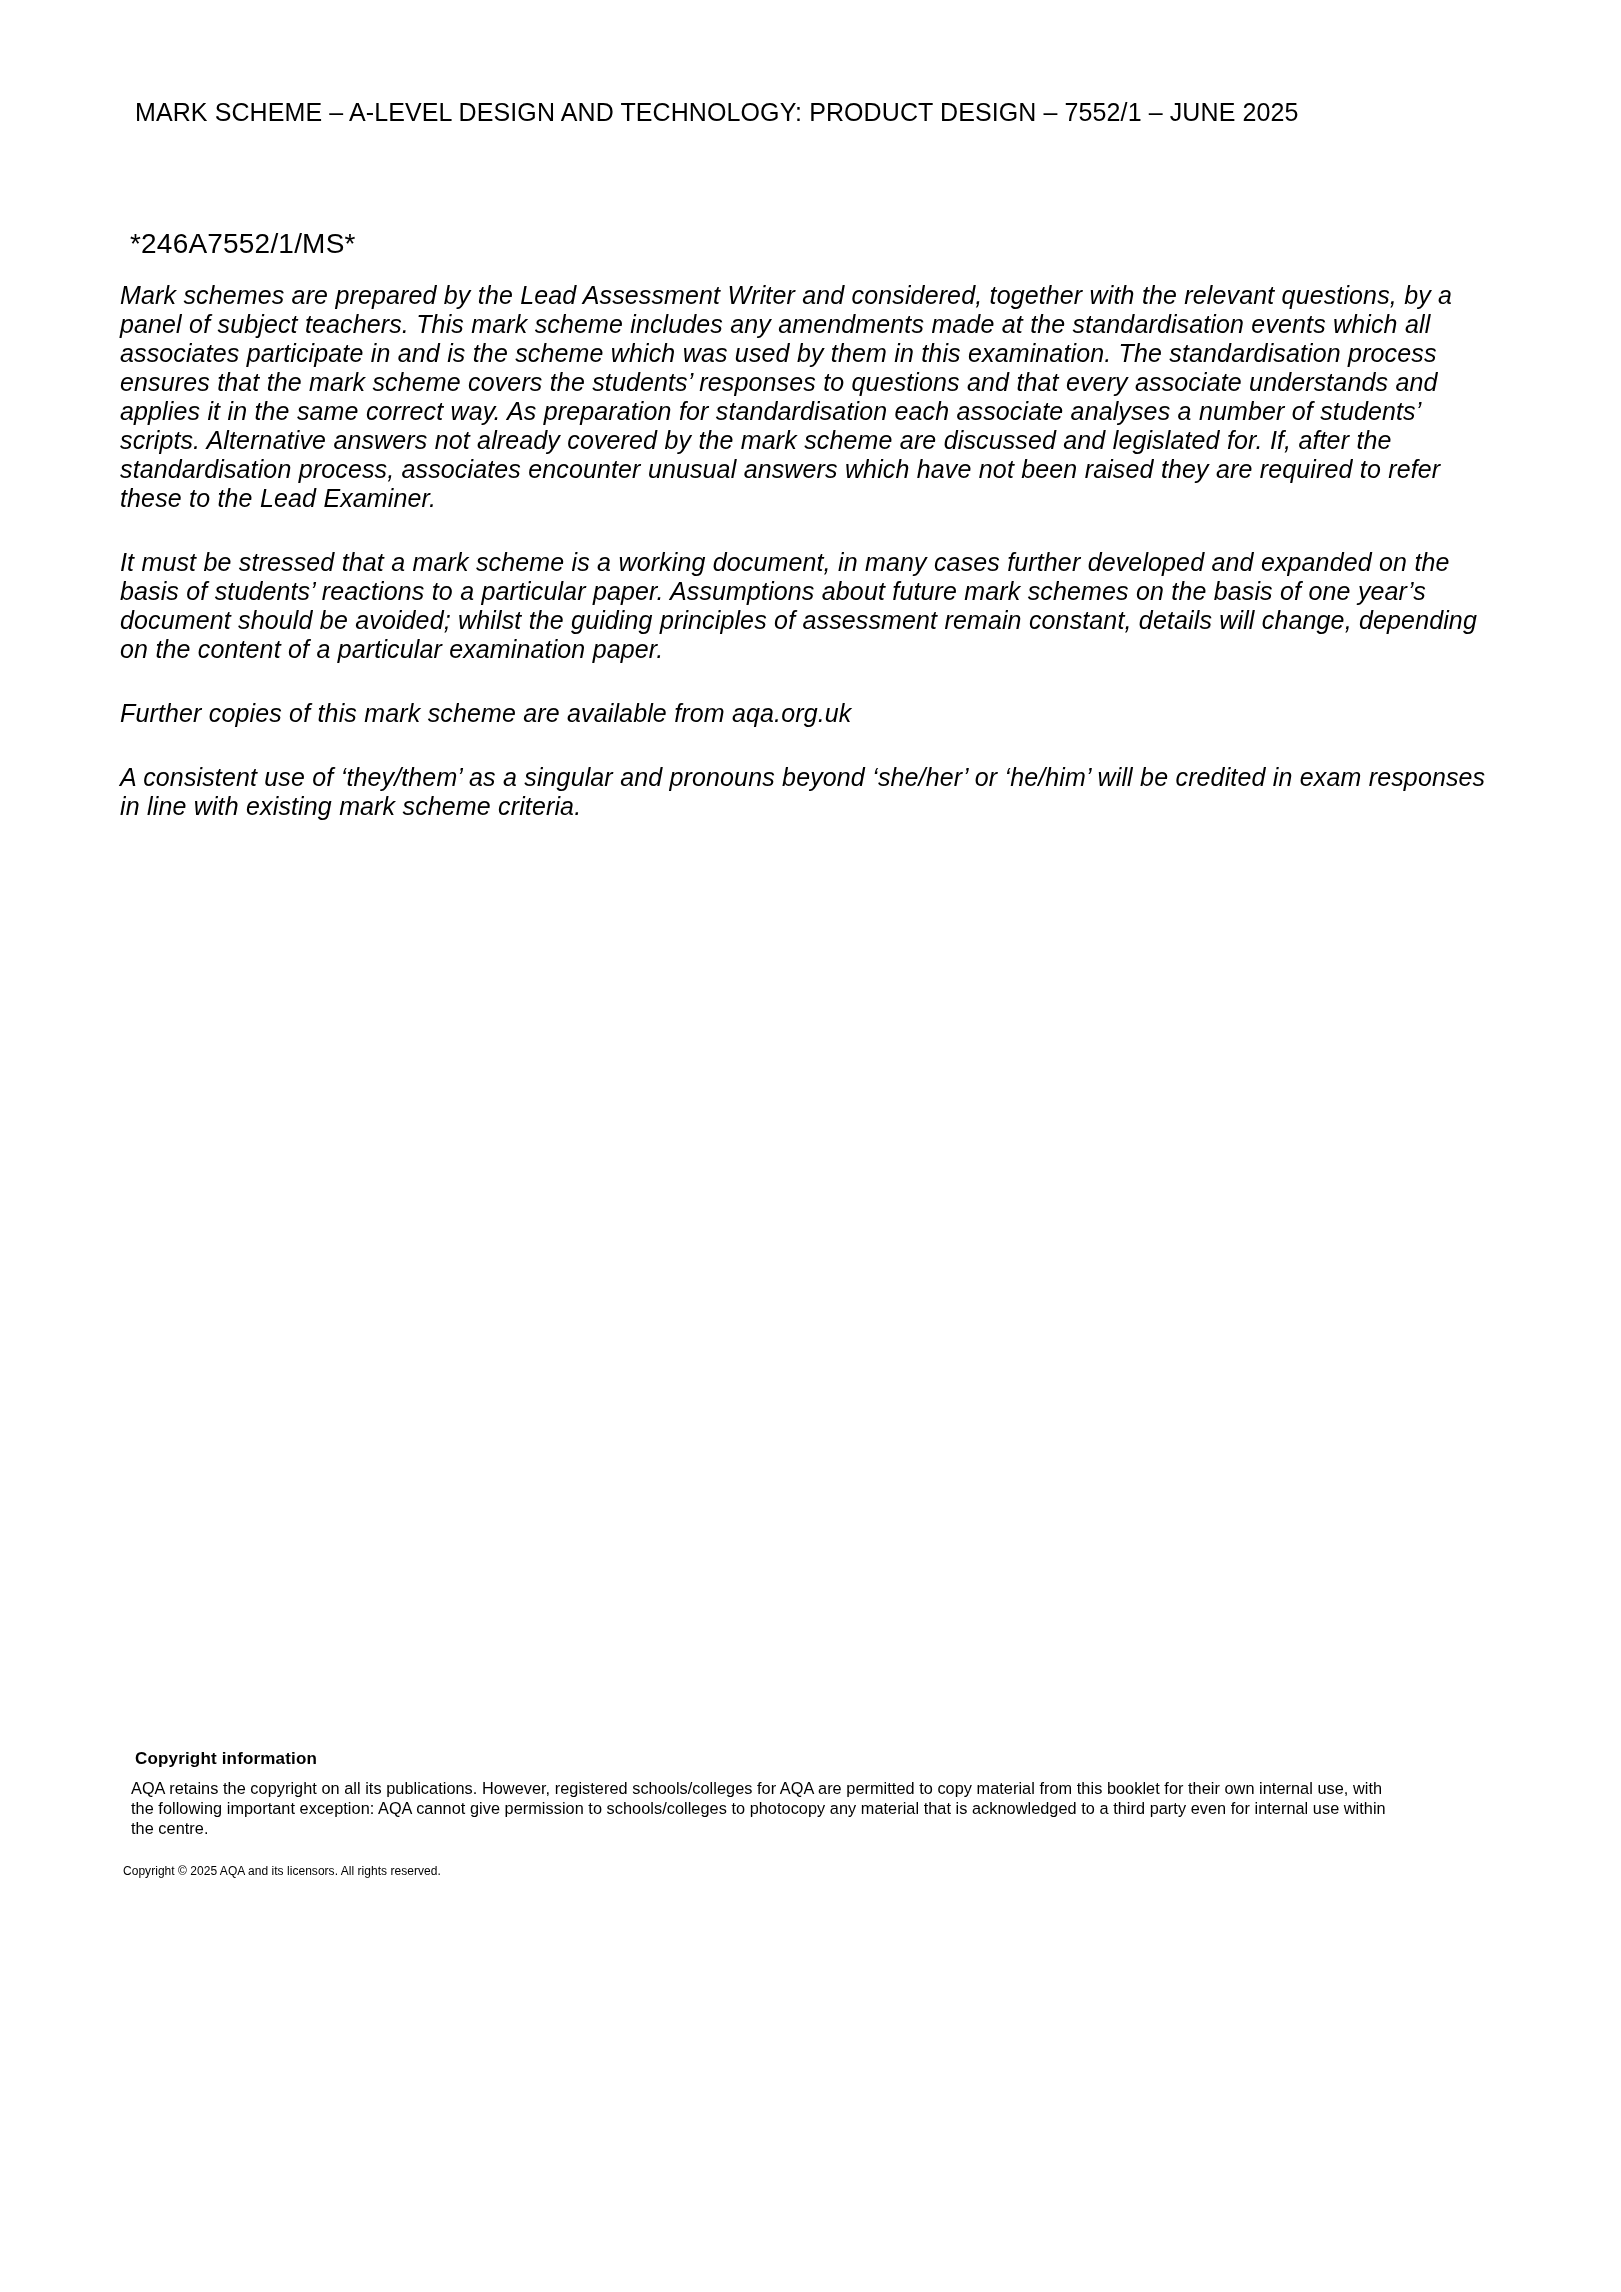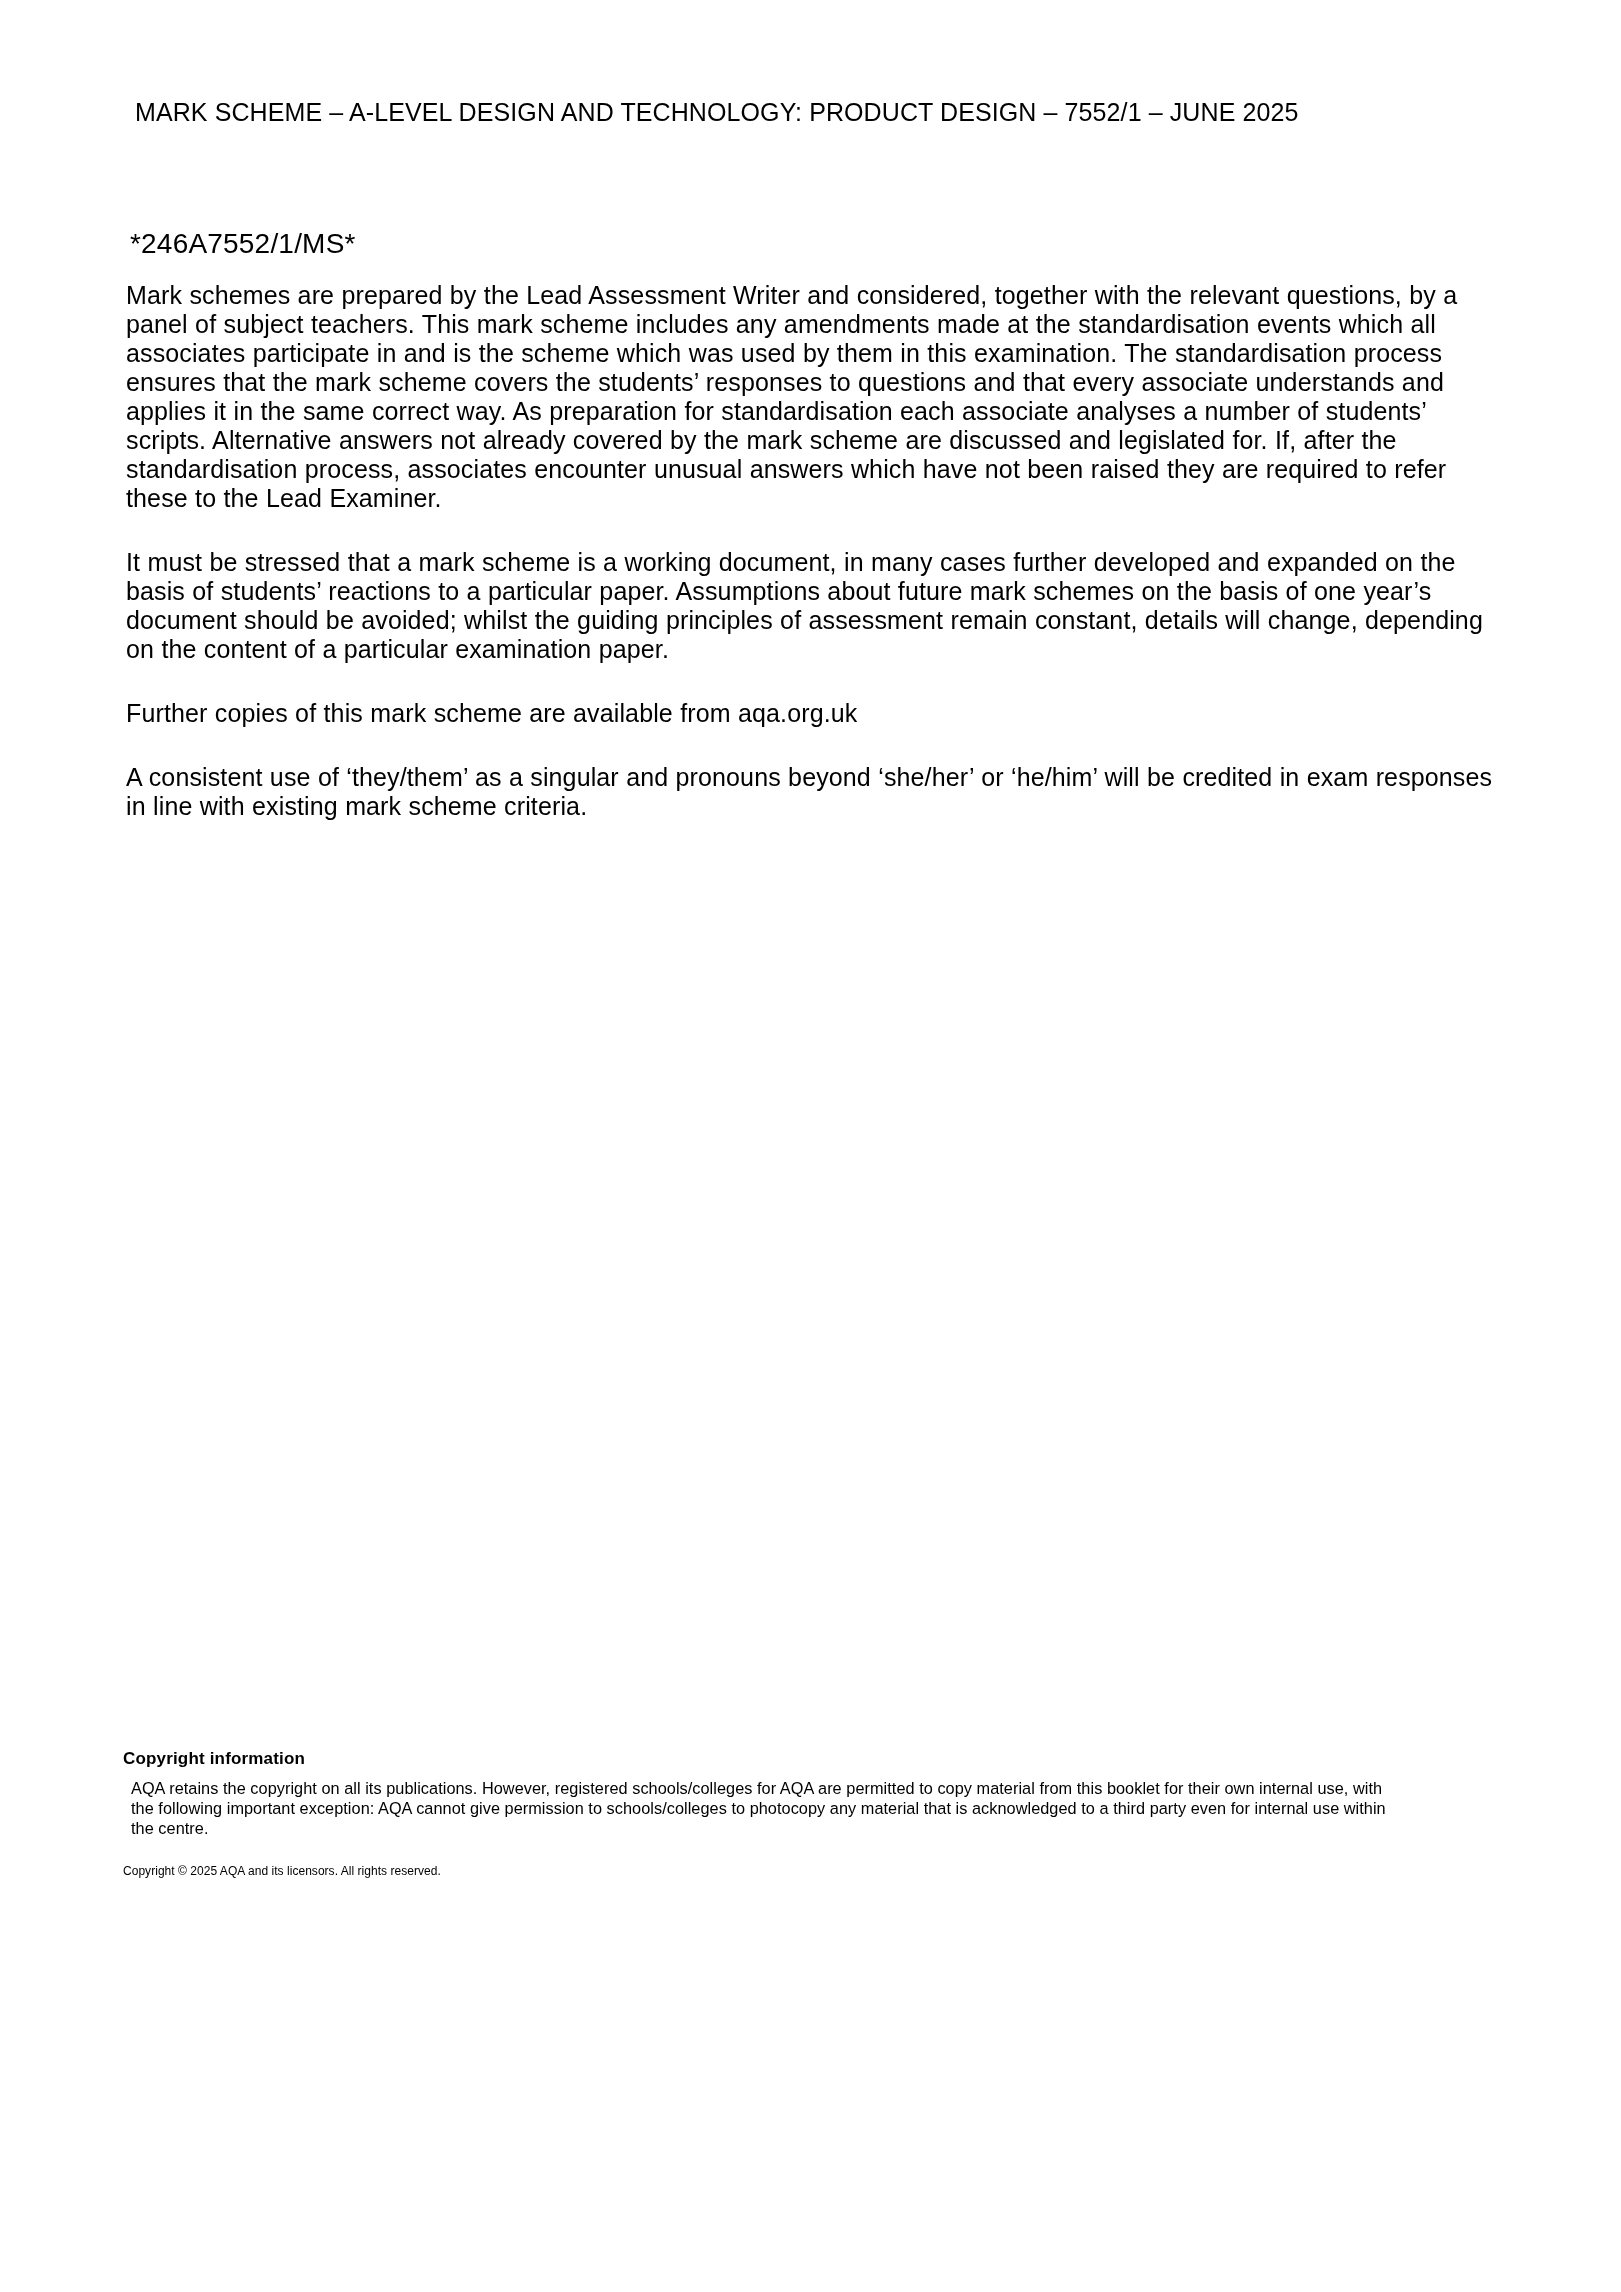--- a/index.html
+++ b/index.html
@@ -41,23 +41,24 @@
     top: 227px;
     font-size: 28px;
     line-height: 1.2;
     letter-spacing: 0.2px;
     white-space: nowrap;
   }
 
   
   .body-block {
     position: absolute;
-    left: 126px;
+    left: 120px;
     top: 281px;
     width: 1372px;
+    font-style: italic;
   }
   .para {
     font-size: 25px;
     line-height: 29px;
     margin: 0;
     text-align: left;
     letter-spacing: 0.005em;
     word-spacing: 0.01em;
   }
   .para + .para {
@@ -68,21 +69,21 @@
   .copyright {
     position: absolute;
     left: 123px;
     top: 1749px;
     width: 1294px;
   }
   .copyright-heading {
     font-size: 17px;
     font-weight: bold;
     line-height: 20.6px;
-    margin: 0 0 2px 0;
+    margin: 0 0 2px 12px;
     letter-spacing: 0.01em;
   }
   .copyright-body {
     font-size: 16.3px;
     line-height: 20px;
     margin: 8px;
     letter-spacing: 0.003em;
   }
   .copyright-reserved {
     font-size: 12px;

